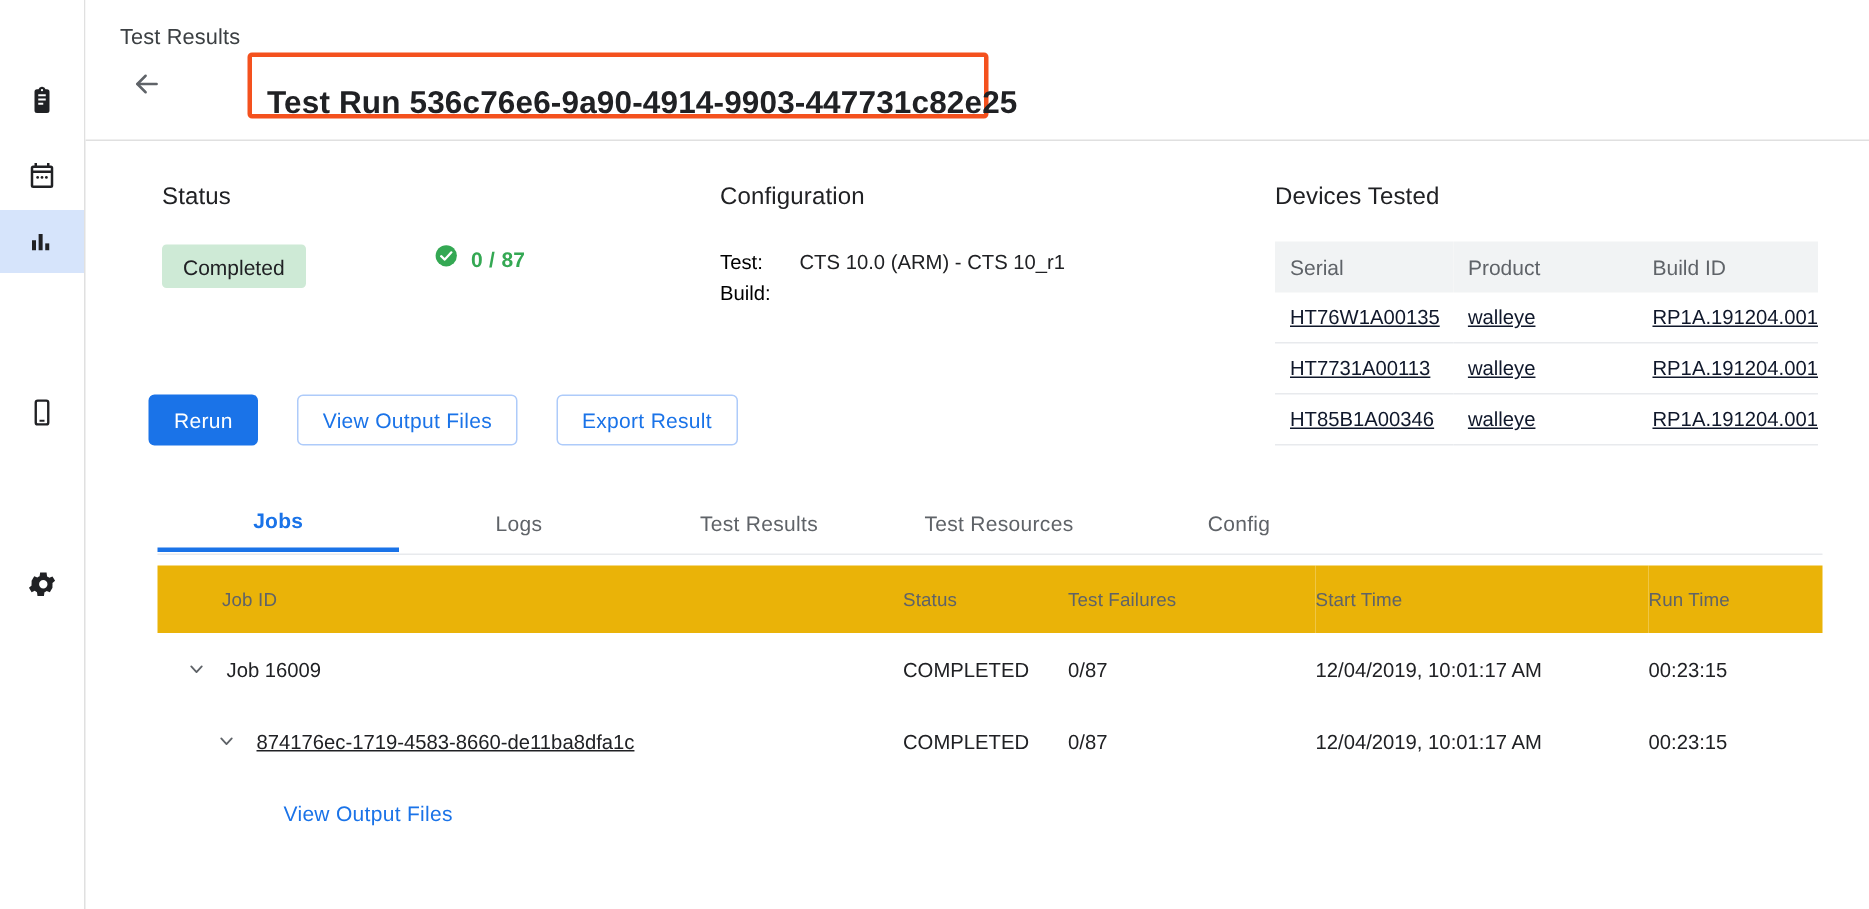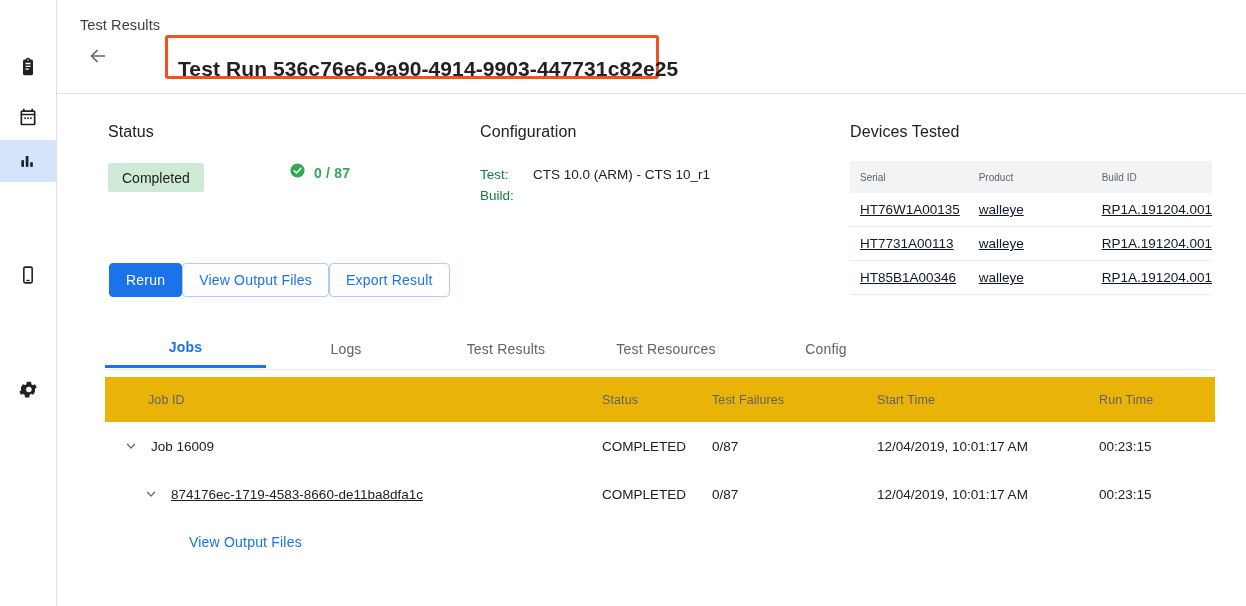--- a/index.html
+++ b/index.html
@@ -143,62 +143,62 @@
     left: 480px;
     top: 164px;
     font-size: 13.5px;
     color: #202124;
   }
   .config-row {
     display: flex;
     line-height: 21px;
     white-space: nowrap;
   }
-  .config-key { width: 53px; color: #15803d; }
+  .config-key { width: 53px; color: #000000; }
   .config-val { color: #202124; }
 
   
   .devices-table {
     position: absolute;
     left: 850px;
     top: 161px;
     width: 362px;
     border-collapse: collapse;
     font-size: 13.5px;
   }
   .devices-table th {
     background: #f1f3f4;
     text-align: left;
     font-weight: normal;
     color: #5f6368;
-    font-size: 10px;
+    font-size: 14px;
     padding: 9px 0 9px 10px;
     height: 32px;
     box-sizing: border-box;
   }
   .devices-table td {
     padding: 9px 0 9px 10px;
     border-bottom: 1px solid #e8eaed;
     color: #0f172a;
     height: 32px;
     box-sizing: border-box;
     white-space: nowrap;
     text-decoration: underline;
   }
   .dev-col-serial { width: 122px; }
   .dev-col-product { width: 148px; }
   .dev-col-build { width: auto; }
 
   
   .button-row {
     position: absolute;
-    left: 109px;
+    left: 99px;
     top: 263px;
     display: flex;
-    gap: 0;
+    gap: 26px;
     align-items: center;
   }
   .btn {
     height: 34px;
     padding: 0 16px;
     display: flex;
     align-items: center;
     justify-content: center;
     font-size: 14px;
     border-radius: 4px;

